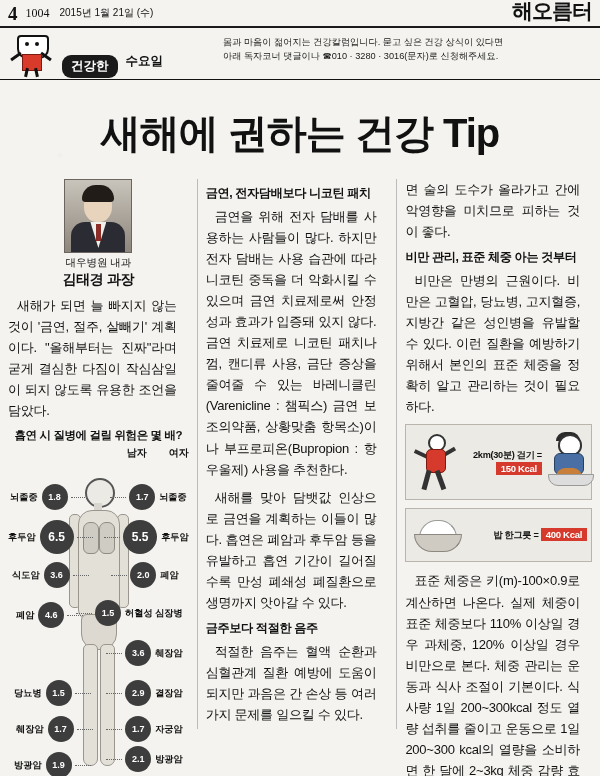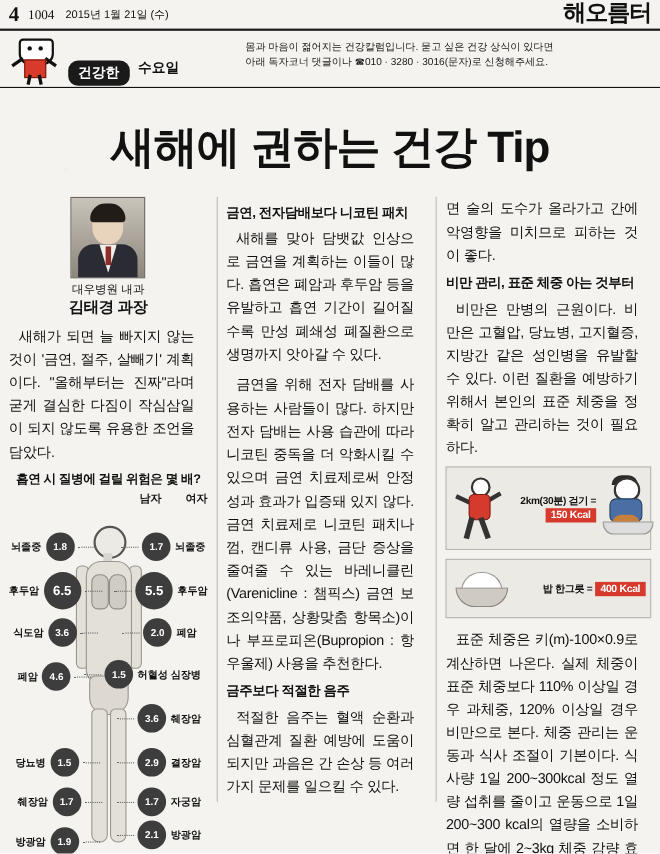--- a/index.html
+++ b/index.html
@@ -578,22 +578,22 @@
         <div class="marker right" style="right:6px; top:284px;">
           <span class="dash"></span>
           <span class="bubble">2.1</span>
           <span class="lbl">방광암</span>
         </div>
       </div>
     </div>
 
     <div class="col col2">
       <div class="subhead">금연, 전자담배보다 니코틴 패치</div>
+      <p class="para indent">금연을 위해 전자 담배를 사용하는 사람들이 많다. 하지만 전자 담배는 사용 습관에 따라 니코틴 중독을 더 악화시킬 수 있으며 금연 치료제로써 안정성과 효과가 입증돼 있지 않다. 금연 치료제로 니코틴 패치나 껌, 캔디류 사용, 금단 증상을 줄여줄 수 있는 바레니클린(Varenicline : 챔픽스) 금연 보조의약품, 상황맞춤 항목소)이나 부프로피온(Bupropion : 항우울제) 사용을 추천한다.</p>
       <p class="para indent">새해를 맞아 담뱃값 인상으로 금연을 계획하는 이들이 많다. 흡연은 폐암과 후두암 등을 유발하고 흡연 기간이 길어질수록 만성 폐쇄성 폐질환으로 생명까지 앗아갈 수 있다.</p>
-      <p class="para indent">금연을 위해 전자 담배를 사용하는 사람들이 많다. 하지만 전자 담배는 사용 습관에 따라 니코틴 중독을 더 악화시킬 수 있으며 금연 치료제로써 안정성과 효과가 입증돼 있지 않다. 금연 치료제로 니코틴 패치나 껌, 캔디류 사용, 금단 증상을 줄여줄 수 있는 바레니클린(Varenicline : 챔픽스) 금연 보조의약품, 상황맞춤 항목소)이나 부프로피온(Bupropion : 항우울제) 사용을 추천한다.</p>
       <div class="subhead">금주보다 적절한 음주</div>
       <p class="para indent">적절한 음주는 혈액 순환과 심혈관계 질환 예방에 도움이 되지만 과음은 간 손상 등 여러 가지 문제를 일으킬 수 있다.</p>
     </div>
 
     <div class="col col3">
       <p class="para">면 술의 도수가 올라가고 간에 악영향을 미치므로 피하는 것이 좋다.</p>
       <div class="subhead">비만 관리, 표준 체중 아는 것부터</div>
       <p class="para indent">비만은 만병의 근원이다. 비만은 고혈압, 당뇨병, 고지혈증, 지방간 같은 성인병을 유발할 수 있다. 이런 질환을 예방하기 위해서 본인의 표준 체중을 정확히 알고 관리하는 것이 필요하다.</p>
 
       <div class="illus">

